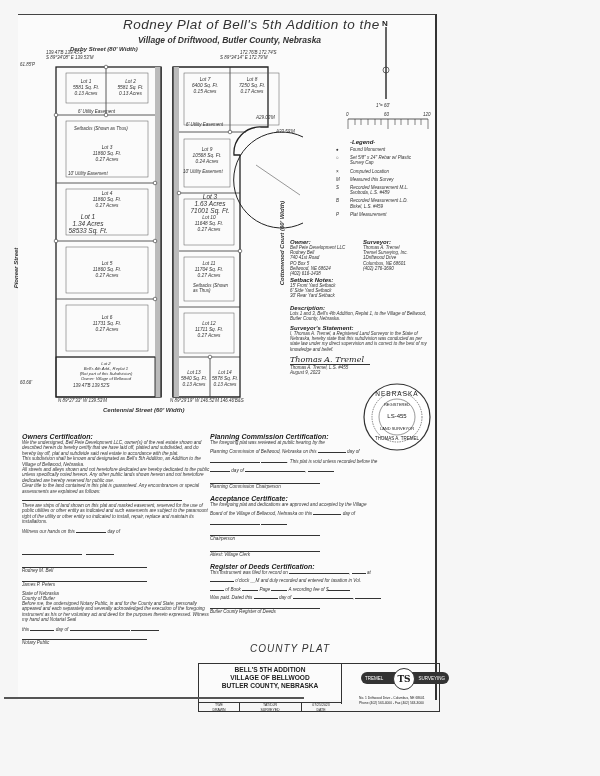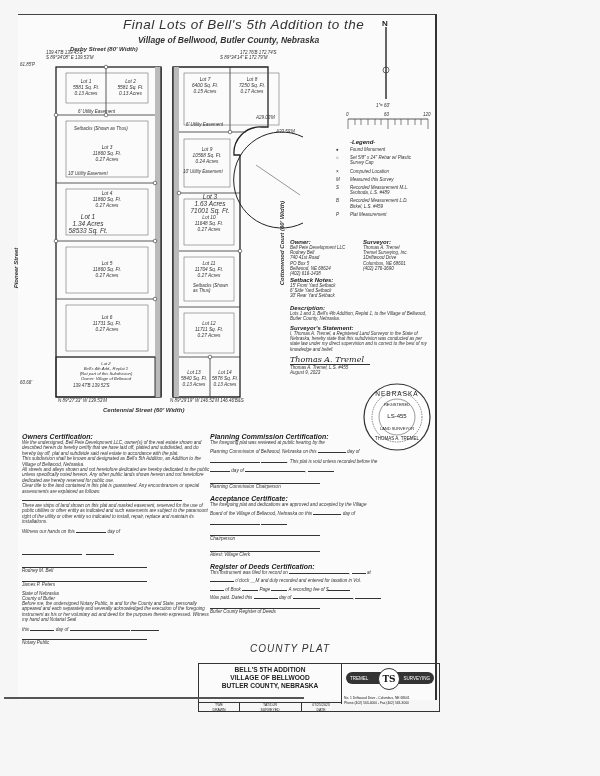--- a/index.html
+++ b/index.html
@@ -12,31 +12,31 @@
   .t5{font-size:4.5px;font-style:italic;color:#333;line-height:5.2px;}
   .lot{position:absolute;text-align:center;font-size:4.8px;font-style:italic;line-height:6px;color:#333;}
   .street{font-size:6px;font-style:italic;font-weight:bold;color:#333;}
   .hdr{font-size:7px;font-style:italic;font-weight:bold;color:#222;}
   .blank{display:inline-block;border-bottom:0.6px solid #333;}
   .cert-text{font-size:4.6px;font-style:italic;color:#333;line-height:6.4px;}
   svg{position:absolute;left:0;top:0;}
   .seal{position:absolute;left:362px;top:382px;width:70px;height:70px;}
   .titleblock{position:absolute;left:180px;top:648px;width:240px;height:47px;border:1px solid #333;}
   .tb-left{position:absolute;left:0;top:0;width:142px;height:38px;text-align:center;font-size:6.6px;font-weight:bold;line-height:8px;padding-top:2px;border-right:1px solid #333;}
-  .tb-right{position:absolute;left:143px;top:0;width:97px;height:47px;}
+  .tb-right{position:absolute;left:158px;top:0;width:97px;height:47px;}
   .tb-row{position:absolute;left:0;top:38px;width:142px;height:9px;border-top:1px solid #333;font-size:3.5px;}
   .tb-cell{position:absolute;top:0;height:9px;text-align:center;border-right:0.6px solid #333;line-height:4.5px;}
 </style>
 </head>
 <body>
 
 <div class="sheet">
 
-  <div class="abs title">Final Lots of Bell's 5th Addition to the</div>
-  <div class="abs subtitle">Village of Bellwood, Butler County, Nebraska</div>
+  <div class="abs title">Rodney Plat of Bell's 5th Addition to the</div>
+  <div class="abs subtitle">Village of Driftwood, Butler County, Nebraska</div>
 
   <svg width="417" height="420">
 
     <rect x="38" y="52" width="105" height="330" fill="none" stroke="#222" stroke-width="1.3"></rect>
 
     <path d="M155 52 L250 52 L250 112 L243 112 A26 26 0 0 0 216 140 L222 140 L222 382 L155 382 Z" fill="none" stroke="#222" stroke-width="1.3"></path>
 
     <rect x="137" y="52" width="6" height="330" fill="#bbb"></rect>
     <rect x="155" y="52" width="6" height="330" fill="#bbb"></rect>
     <line x1="143" y1="52" x2="143" y2="382" stroke="#222" stroke-width="1.2"></line>

